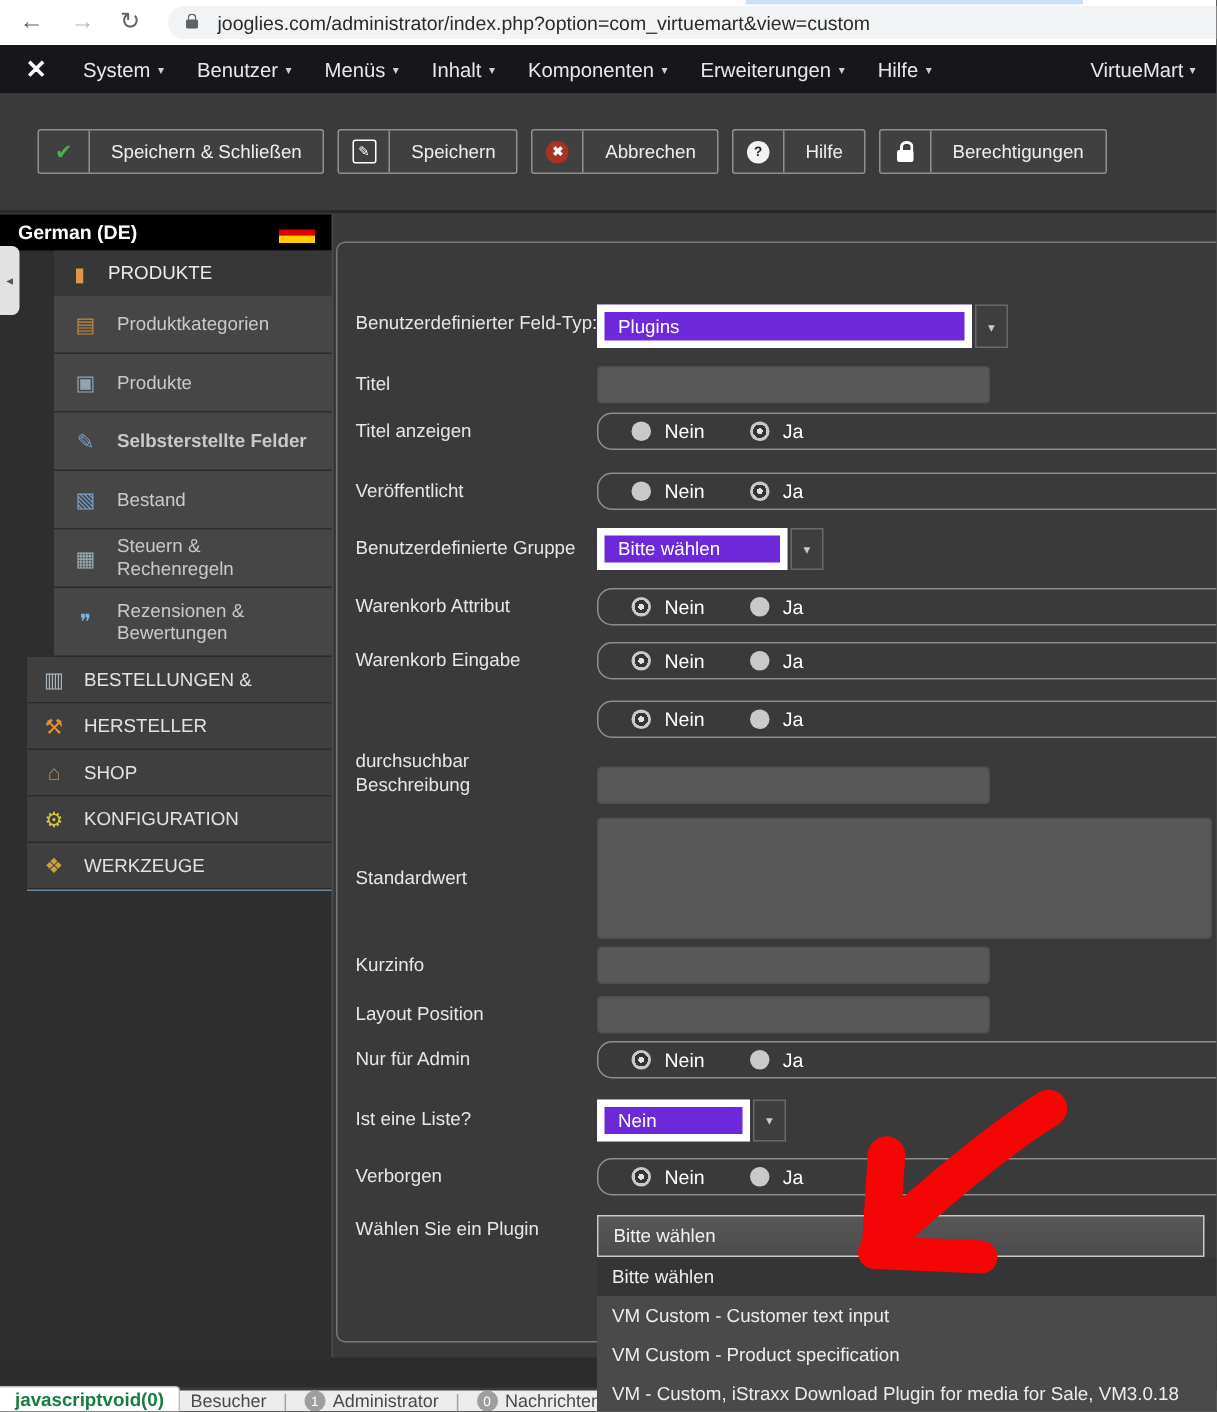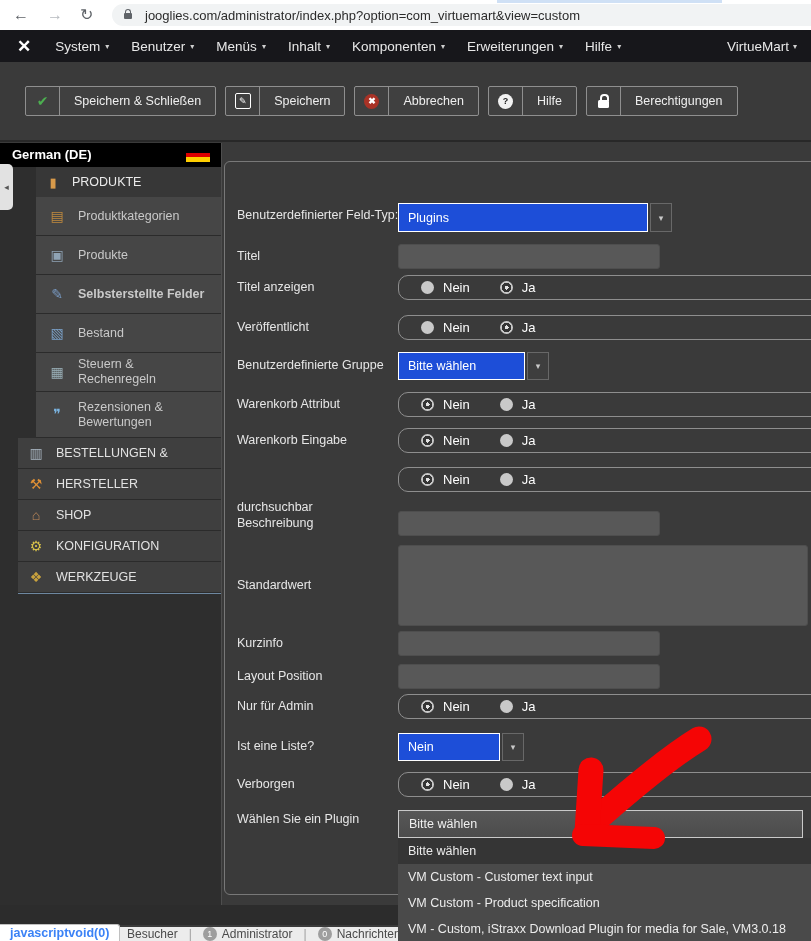--- a/index.html
+++ b/index.html
@@ -63,21 +63,21 @@
            border-radius:0 5px 5px 0;color:#555;font-size:9px;display:flex;align-items:center;
            justify-content:center;z-index:5;}
   
   #fieldset{position:absolute;left:224px;top:161px;width:600px;height:732px;border:1px solid #787878;
            border-radius:6px;}
   #form-title{position:absolute;left:230px;top:148px;background:#3a3a3a;padding:0 10px 0 7px;
            color:#f2f2f2;font-size:17.5px;z-index:2;}
   .f-label{position:absolute;left:237px;color:#e6e6e6;font-size:12.5px;white-space:nowrap;z-index:1;}
   .f-text{position:absolute;left:398px;background:#585858;border:1px solid #4e4e4e;border-radius:3px;
            box-sizing:border-box;z-index:1;}
-  .f-select{position:absolute;left:398px;background:#1d4ed8;border:1px solid #ffffff;color:#fff;
+  .f-select{position:absolute;left:398px;background:#6d28d9;border:5px solid #ffffff;color:#fff;
            font-size:12.5px;display:flex;align-items:center;padding-left:9px;box-sizing:border-box;z-index:1;}
   .f-caret{position:absolute;background:#3e3e3e;border:1px solid #686868;color:#c9c9c9;display:flex;
            align-items:center;justify-content:center;font-size:9px;box-sizing:border-box;width:22px;z-index:1;}
   .f-radio{position:absolute;left:398px;width:432px;height:25px;border:1px solid #8e8e8e;border-radius:10px;
            display:flex;align-items:center;box-sizing:border-box;color:#fff;font-size:13px;z-index:1;}
   .r-circle{width:13px;height:13px;border-radius:50%;background:#c9c9c9;margin-right:9px;flex-shrink:0;}
   .r-circle.sel{background:radial-gradient(circle,#e2e2e2 0 2px,#343434 2px 4.5px,#c9c9c9 4.5px);}
   .r-first{margin-left:22px;}
   .r-second{margin-left:30px;}
   
@@ -91,21 +91,21 @@
   #bottom-band{position:absolute;top:905px;left:0;width:811px;height:20px;background:#2c2c2c;}
   #footer{position:absolute;top:927px;left:0;width:811px;height:14px;background:#ececec;display:flex;
            align-items:flex-start;font-size:12px;color:#4a4a4a;gap:11px;padding-left:127px;
            box-sizing:border-box;z-index:20;}
   .f-sep{color:#a0a0a0;}
   .badge{width:14px;height:14px;border-radius:50%;background:#9e9e9e;color:#fff;font-size:9px;
            display:inline-flex;align-items:center;justify-content:center;margin-right:5px;vertical-align:top;}
   .foot-item{display:flex;align-items:flex-start;}
   #status-tip{position:absolute;left:0;top:924px;height:17px;background:#fff;border:1px solid #c0c0c0;
            border-left:none;border-bottom:none;border-radius:0 3px 0 0;padding:0 10px;font-weight:bold;
-           color:#3b82f6;font-size:12.5px;line-height:17px;z-index:25;}
+           color:#15803d;font-size:12.5px;line-height:17px;z-index:25;}
   #arrow-svg{position:absolute;top:0;left:0;width:811px;height:941px;z-index:60;pointer-events:none;}
 </style>
 </head>
 <body>
 
 <div id="screen">
 
   <div id="browser-bar">
     <div id="tab-edge"></div>
     <span class="nav-ico" id="back-ico">←</span>

